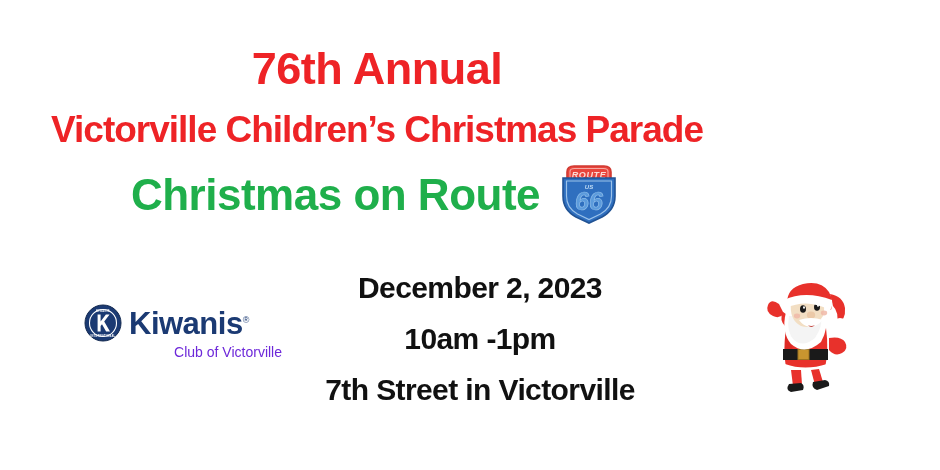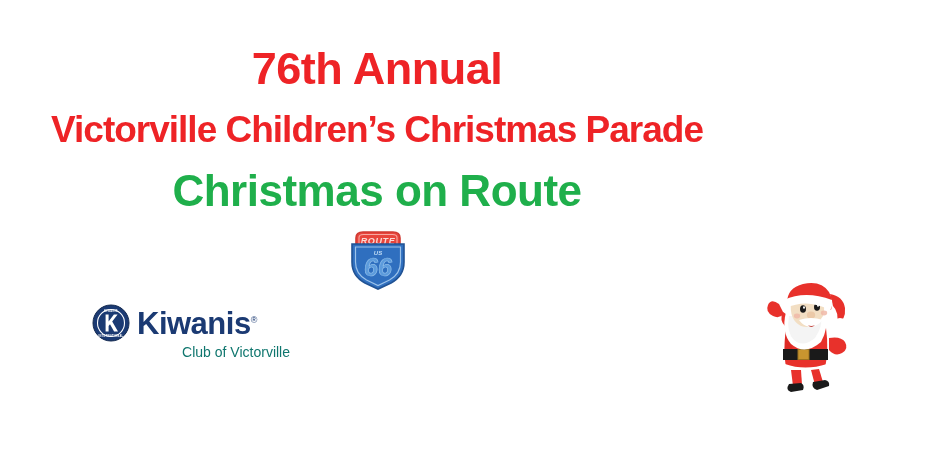--- a/index.html
+++ b/index.html
@@ -43,22 +43,21 @@
     white-space: nowrap;
     margin-top: 6px;
   }
   .line-route {
     margin-top: 4px;
     line-height: 58px;
     white-space: nowrap;
     display: flex;
     align-items: center;
     justify-content: center;
-    gap: 8px;
-    flex-direction: column;
+    gap: 14px;
   }
   .route-words {
     color: #1FAF4B;
     font-weight: bold;
     font-size: 44px;
     letter-spacing: -0.5px;
   }
 
   
   .shield-wrap {
@@ -77,21 +76,21 @@
     position: absolute;
     left: 0;
     top: 262px;
     width: 940px;
     height: 160px;
   }
 
   
   .kiwanis {
     position: absolute;
-    left: 92px;
+    left: 84px;
     top: 42px;
     width: 200px;
   }
   .kiwanis-top {
     display: flex;
     align-items: center;
     gap: 7px;
   }
   .kiwanis-seal {
     width: 38px;
@@ -107,21 +106,21 @@
     letter-spacing: -0.5px;
     position: relative;
   }
   .kiwanis-name .reg {
     font-size: 9px;
     font-weight: normal;
     vertical-align: super;
     line-height: 1;
   }
   .kiwanis-sub {
-    color: #0f766e;
+    color: #6d28d9;
     font-size: 14px;
     line-height: 18px;
     text-align: right;
     margin-top: 1px;
     padding-right: 2px;
     letter-spacing: 0px;
   }
 
   
   .details {
@@ -200,20 +199,25 @@
             </g>
           </svg>
         </span>
         <span class="kiwanis-name">
           <span>Kiwanis</span><span class="reg">®</span>
         </span>
       </div>
       <div class="kiwanis-sub">Club of Victorville</div>
     </div>
 
+    <div class="details">
+      <div>December 2, 2023</div>
+      <div>10am -1pm</div>
+      <div>7th Street in Victorville</div>
+    </div>
 
     <div class="santa">
       <svg viewBox="0 0 110 120" width="110" height="120">
 
         <path d="M26 28 Q18 22 15 29 Q12 36 20 40 Q26 43 31 38 Z" fill="#E8312B"></path>
         <path d="M30 36 Q26 44 32 50 L42 44 Z" fill="#E8312B"></path>
 
         <path d="M76 62 Q88 60 92 66 Q96 73 89 77 Q82 81 76 74 Z" fill="#E8312B"></path>
 
         <path d="M33 52 Q30 74 33 92 L72 92 Q76 74 73 52 Q62 44 52 44 Q42 44 33 52 Z" fill="#E8312B"></path>

